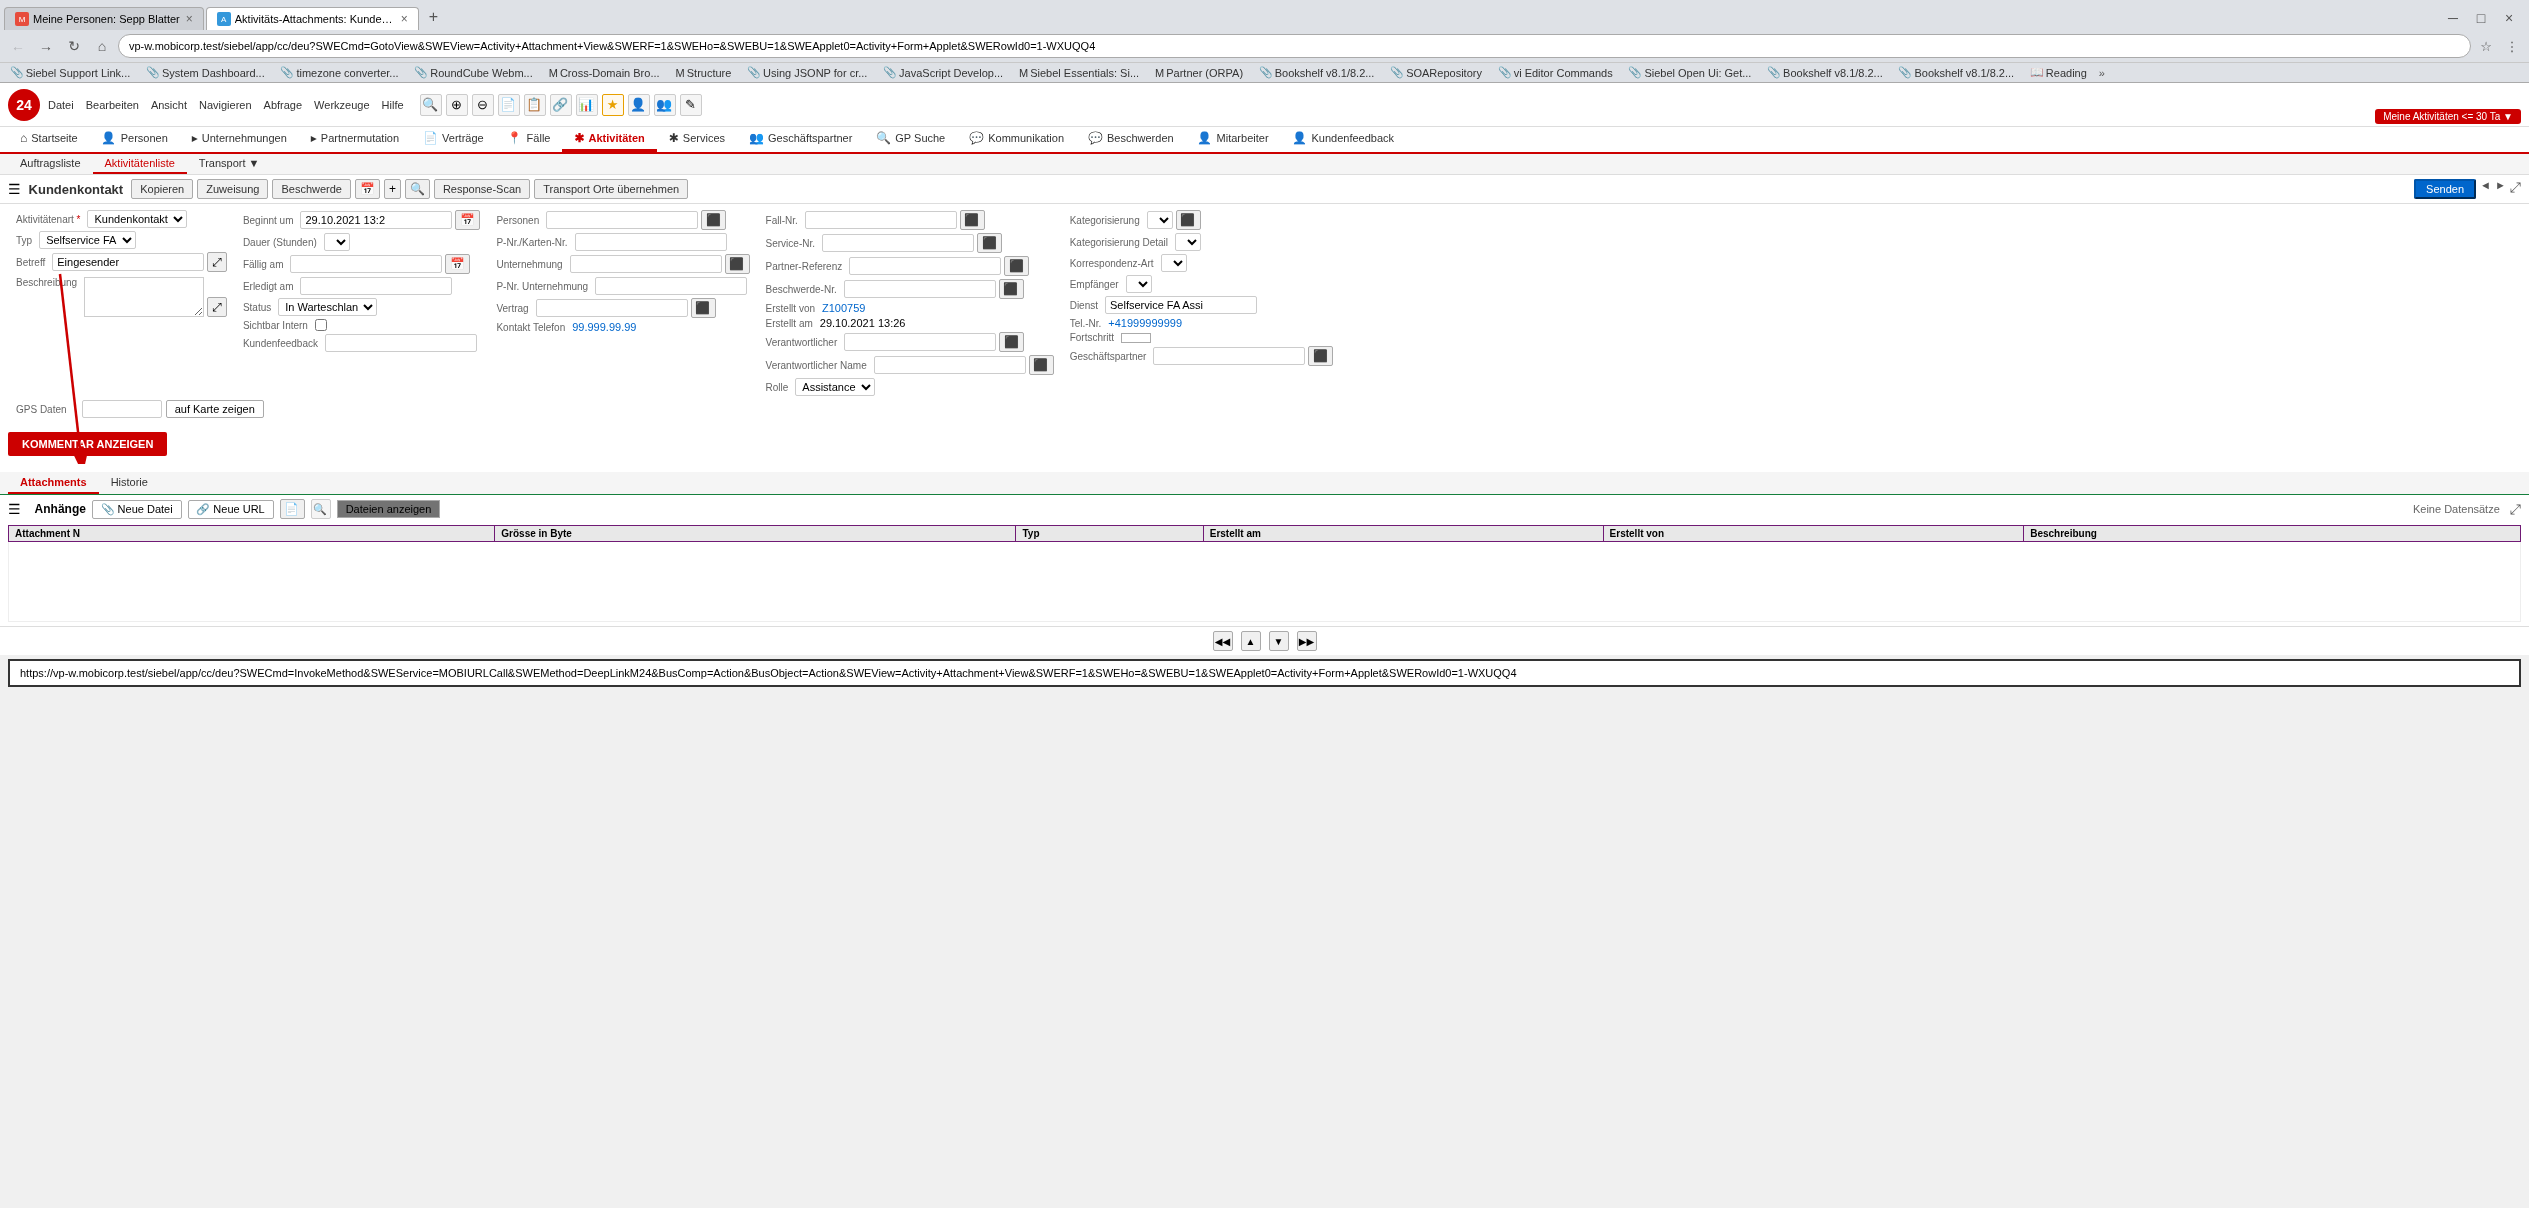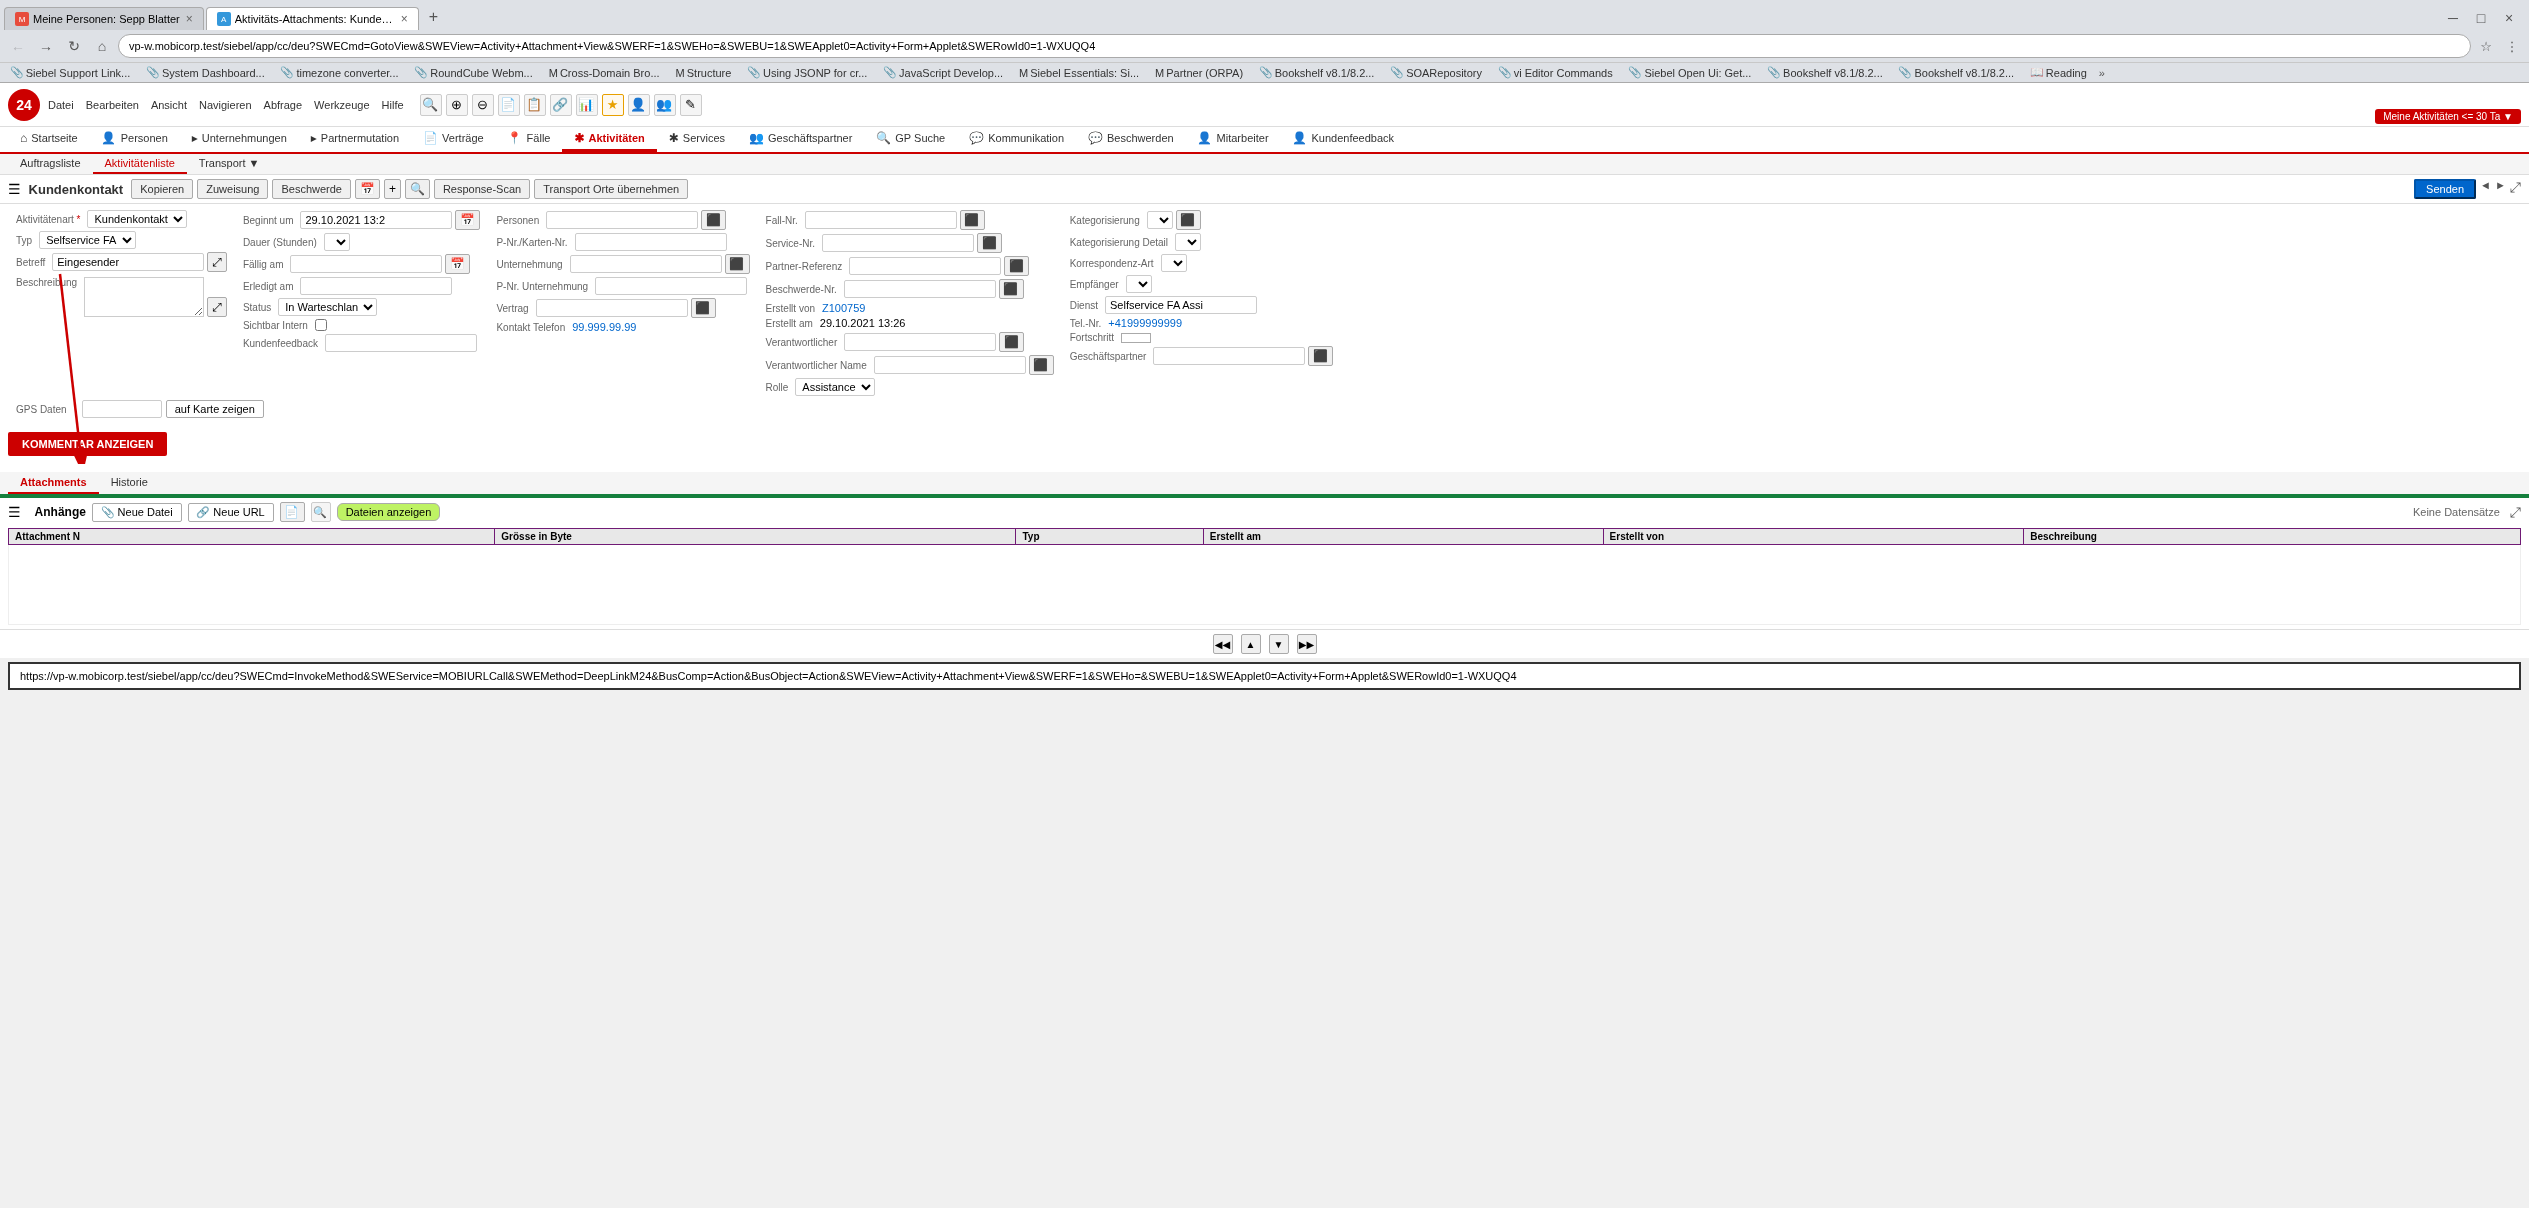--- a/index.html
+++ b/index.html
@@ -80,32 +80,32 @@
     .expand-icon { font-size: 14px; cursor: pointer; color: #555; }
 
     
     .gps-row { display: flex; align-items: center; gap: 4px; }
     .btn-map { background: #fff; border: 1px solid #aaa; padding: 2px 8px; border-radius: 2px; cursor: pointer; font-size: 11px; }
 
     
     .kommentar-btn { background: #cc0000; color: white; border: none; padding: 6px 14px; font-size: 11px; font-weight: bold; cursor: pointer; border-radius: 2px; margin: 8px 8px; }
 
     
-    .bottom-tabs { display: flex; border-bottom: 4px solid #15803d; background: #f5f5f5; padding: 0 8px; margin-top: 8px; }
+    .bottom-tabs { display: flex; border-bottom: 1px solid #15803d; background: #f5f5f5; padding: 0 8px; margin-top: 8px; }
     .bottom-tab { padding: 4px 12px; cursor: pointer; font-size: 11px; color: #333; border-bottom: 2px solid transparent; }
     .bottom-tab.active { border-bottom: 2px solid #cc0000; color: #cc0000; font-weight: bold; }
 
     
     .anhange-panel { padding: 4px 8px; }
     .anhange-header { display: flex; align-items: center; gap: 6px; margin-bottom: 6px; }
     .anhange-title { font-weight: bold; font-size: 12px; }
     .btn-neue-datei { background: #fff; border: 1px solid #aaa; padding: 2px 8px; border-radius: 2px; cursor: pointer; font-size: 11px; display: flex; align-items: center; gap: 3px; }
     .btn-neue-url { background: #fff; border: 1px solid #aaa; padding: 2px 8px; border-radius: 2px; cursor: pointer; font-size: 11px; display: flex; align-items: center; gap: 3px; }
     .search-icon-btn { width: 20px; height: 20px; border: 1px solid #ccc; background: #f5f5f5; border-radius: 2px; cursor: pointer; display: flex; align-items: center; justify-content: center; font-size: 11px; }
-    .btn-dateien { background: #bef264; border: 1px solid #aaa; padding: 2px 8px; border-radius: 6px; cursor: pointer; font-size: 11px; }
+    .btn-dateien { background: #737373; border: 1px solid #aaa; padding: 2px 8px; border-radius: 0; cursor: pointer; font-size: 11px; }
     .keine-datensatze { margin-left: auto; font-size: 11px; color: #666; }
 
     
     .data-table { width: 100%; border-collapse: collapse; }
     .data-table th { background: #e8e8e8; border: 1px solid #701a75; padding: 2px 6px; font-size: 10px; text-align: left; white-space: nowrap; }
     .data-table td { border: 1px solid #eee; padding: 2px 6px; font-size: 11px; }
 
     
     .bottom-navigation { display: flex; justify-content: center; gap: 8px; padding: 4px; border-top: 1px solid #ddd; }
     .nav-arrow-btn { width: 20px; height: 20px; border: 1px solid #aaa; background: #f0f0f0; cursor: pointer; font-size: 10px; border-radius: 2px; display: flex; align-items: center; justify-content: center; }

